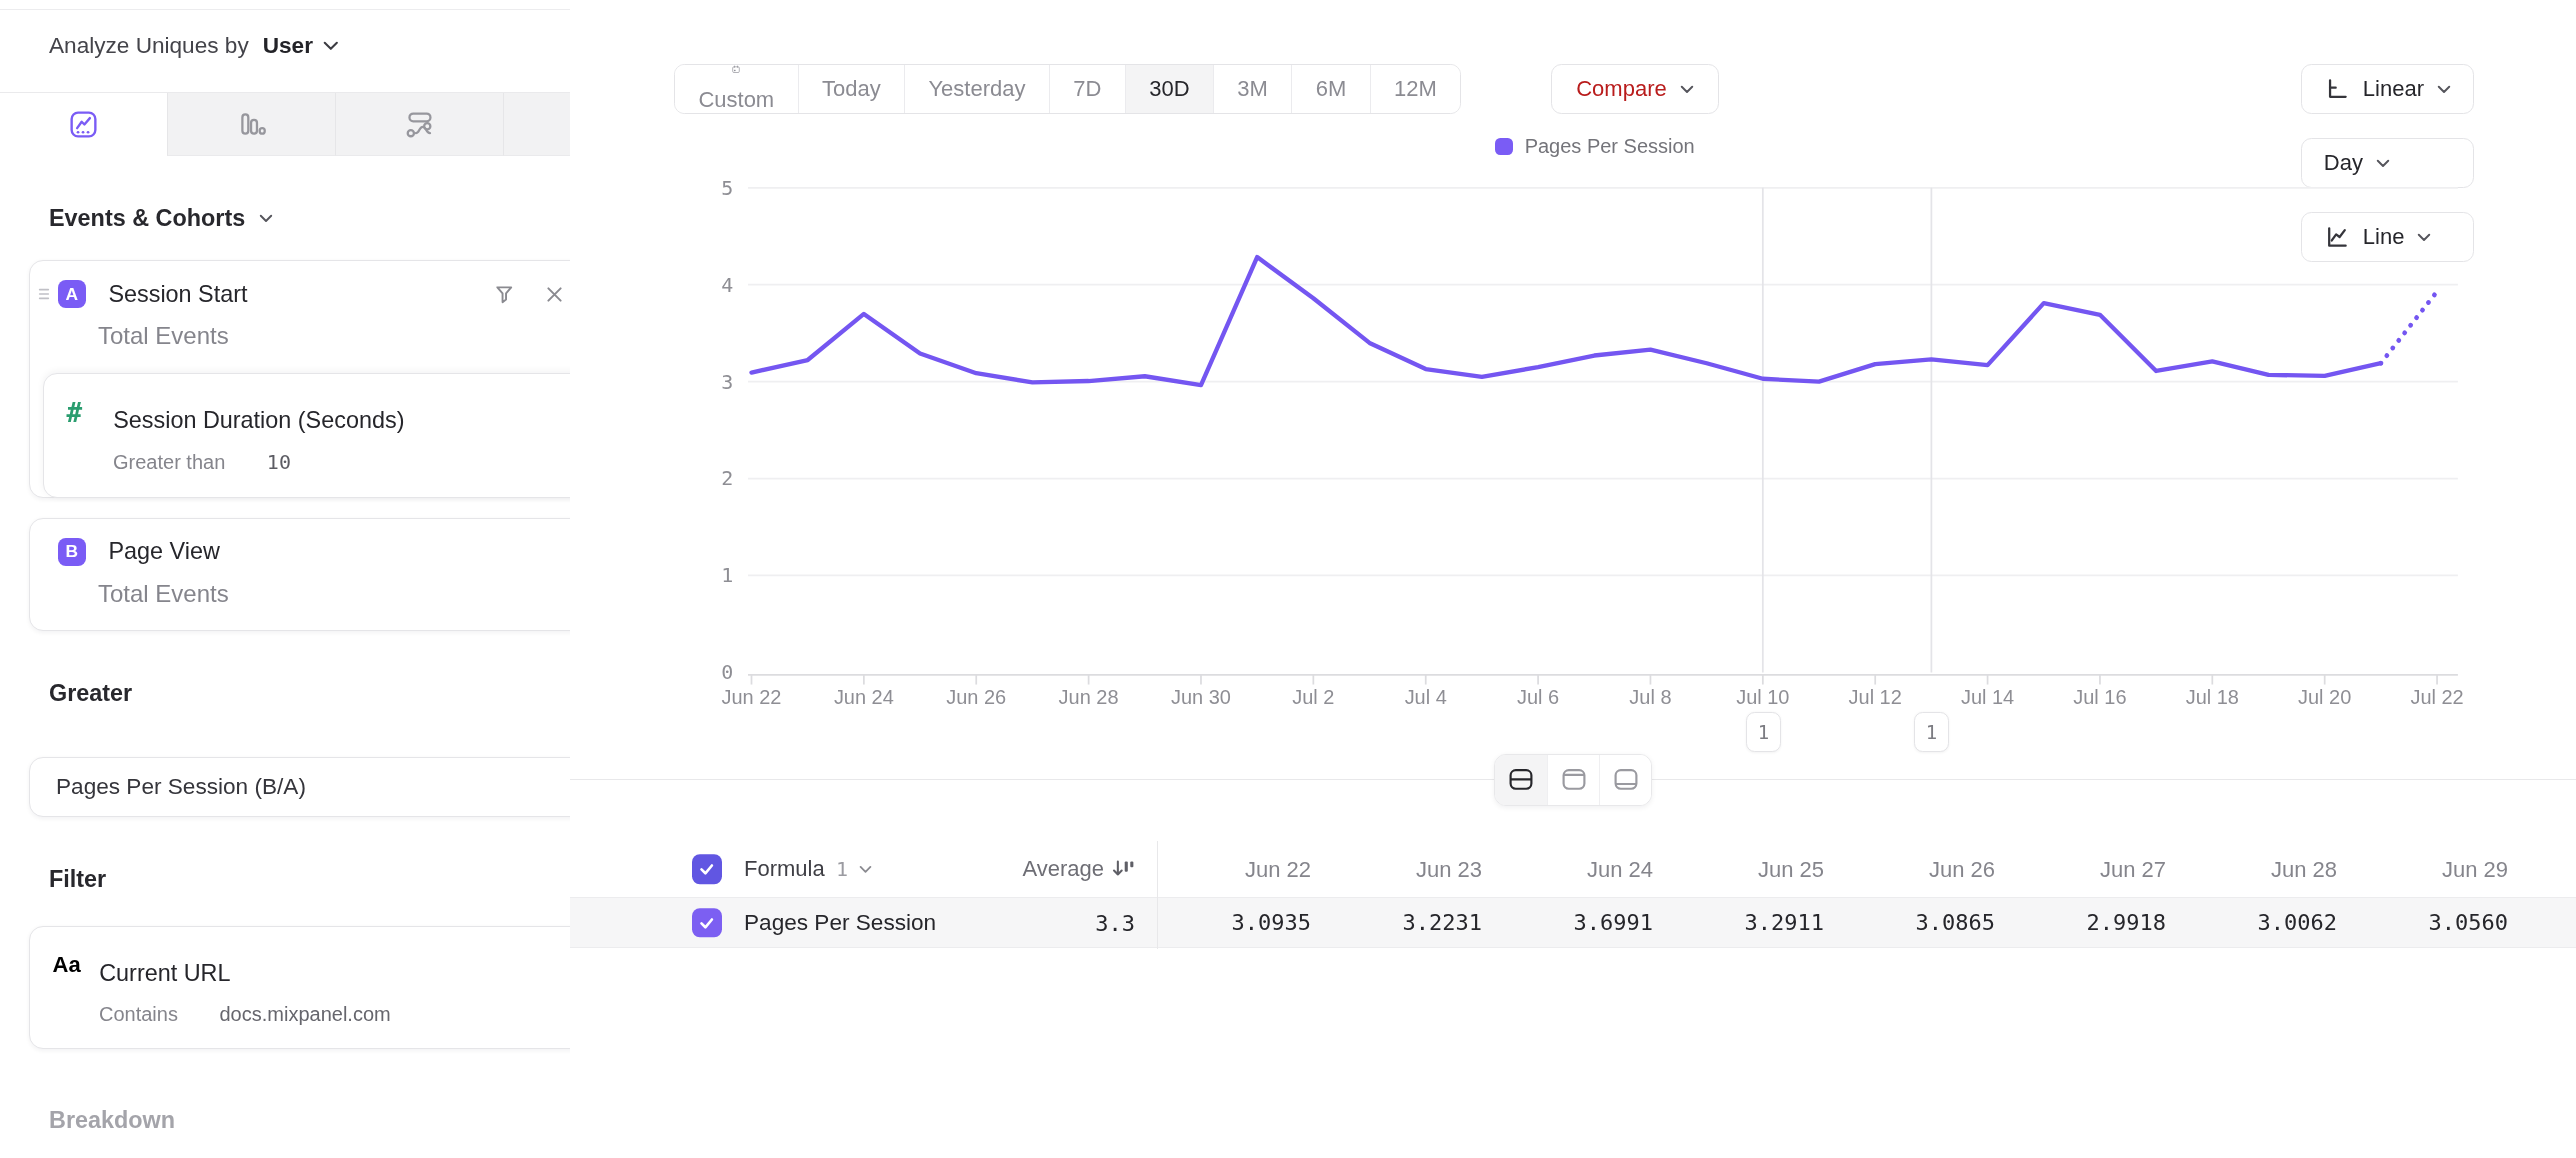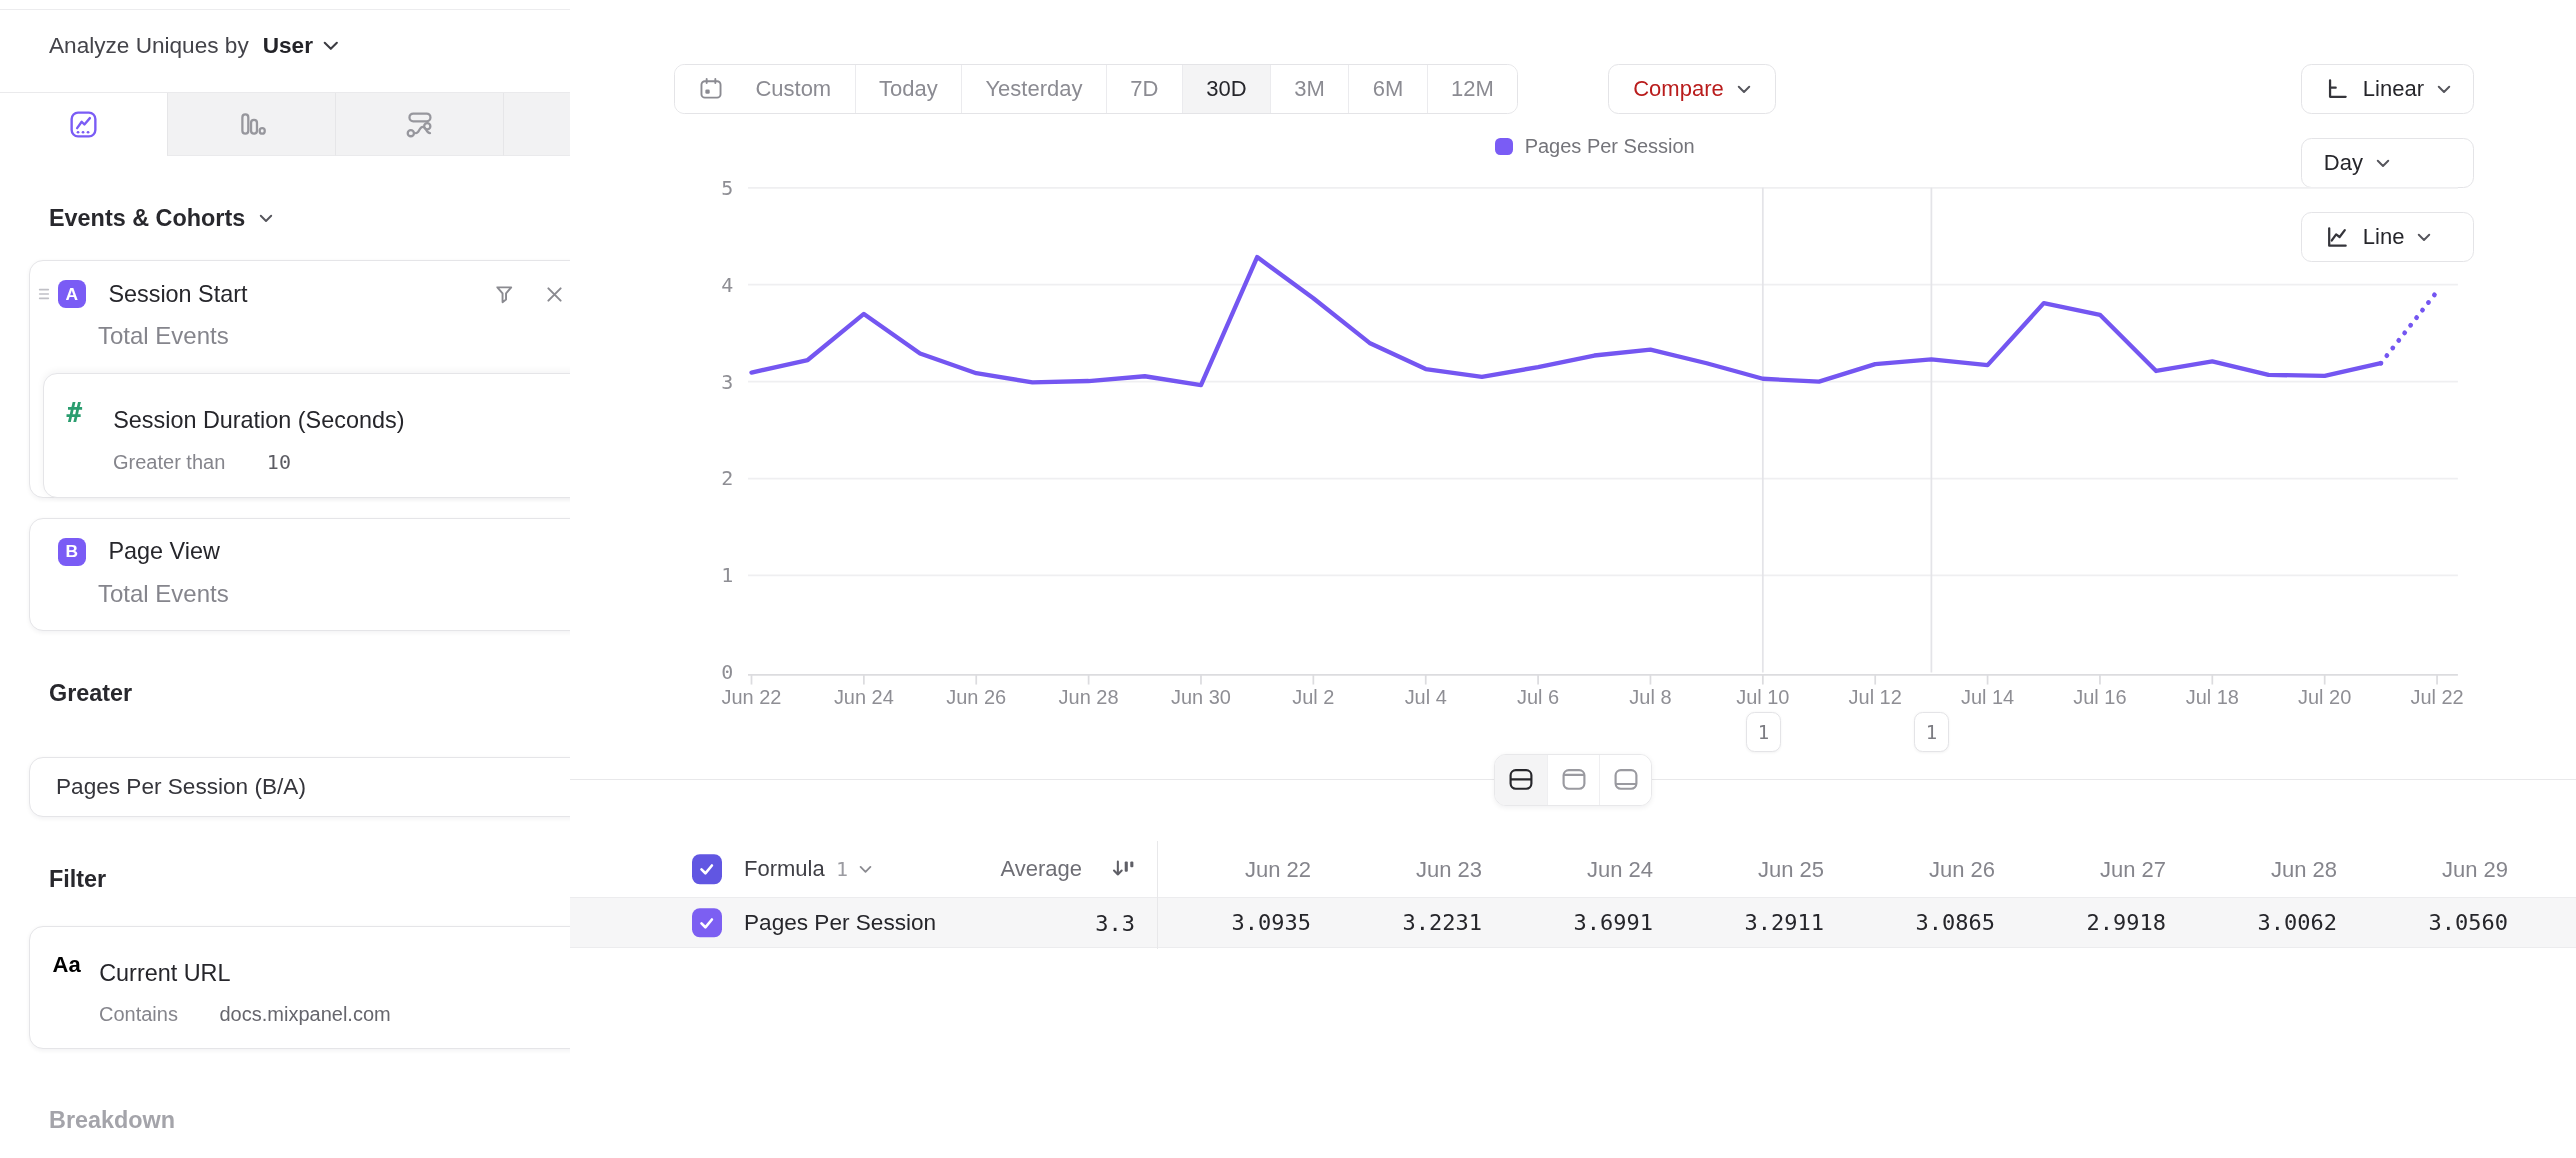--- a/index.html
+++ b/index.html
@@ -49,21 +49,21 @@
 
   
   .main{position:absolute;left:570px;top:0;width:2006px;height:1159px;background:#fff;}
   .toolbar-left{position:absolute;left:104px;top:64px;display:flex;align-items:center;}
   .range-group{display:flex;height:50px;border:0.9px solid #e4e4e7;border-radius:10.4px;overflow:hidden;
                background:#fff;box-sizing:border-box;}
   .range-btn{display:flex;align-items:center;justify-content:center;padding:0 23.4px;font-size:22px;
              color:#8b8b92;background:#fff;border:none;border-left:0.9px solid #ebebee;cursor:pointer;
              font-family:inherit;}
   .range-btn:first-child{border-left:none}
-  .range-btn.custom{gap:31px;}
+  .range-btn.custom{gap:13px;flex-direction:column;}
   .range-btn.active{background:#f4f4f5;color:#26262b;font-weight:500;}
   .compare-btn{margin-left:90px;height:50px;border:0.9px solid #e4e4e7;border-radius:10.4px;background:#fff;
                display:flex;align-items:center;gap:13px;padding:0 24px;font-size:22px;color:#b91c1c;
                font-weight:500;cursor:pointer;font-family:inherit;box-sizing:border-box;}
   .right-controls{position:absolute;right:102px;top:64px;display:flex;gap:24px;flex-direction:column;}
   .ctrl-btn{height:50px;border:0.9px solid #e4e4e7;border-radius:10.4px;background:#fff;display:flex;
             align-items:center;gap:13px;padding:0 22px;font-size:22px;color:#26262b;font-weight:500;
             cursor:pointer;font-family:inherit;box-sizing:border-box;}
   .legend{position:absolute;left:182px;width:1686px;top:135px;display:flex;justify-content:center;
           align-items:center;gap:12px;font-size:20px;color:#74747a;}
@@ -89,21 +89,21 @@
             box-sizing:border-box;}
   .t-row{position:absolute;left:0;top:898px;width:100%;height:50px;background:#f6f6f7;
          border-bottom:0.9px solid #ececee;box-sizing:border-box;}
   .checkbox{position:absolute;left:122px;top:50%;transform:translateY(-50%);width:29.5px;height:29.5px;
             border-radius:7.8px;display:flex;align-items:center;justify-content:center;cursor:pointer;}
   .checkbox.hdr{background:#6156e2;} .checkbox.rowcb{background:#7c5ff2;}
   .formula-label{position:absolute;left:174px;top:50%;transform:translateY(-50%);display:flex;
                  align-items:center;gap:11.3px;font-size:22px;font-weight:500;color:#3f3f45;cursor:pointer;}
   .formula-index{font-family:"DejaVu Sans Mono",monospace;font-size:20px;color:#9b9ba1;font-weight:400;}
   .avg-header{position:absolute;right:1441px;top:50%;transform:translateY(-50%);display:flex;
-              align-items:center;gap:29px;font-size:22px;color:#6e6e75;font-weight:500;}
+              align-items:center;gap:7px;font-size:22px;color:#6e6e75;font-weight:500;}
   .avg-value{position:absolute;right:1441px;top:50%;transform:translateY(-50%);
              font-family:"DejaVu Sans Mono",monospace;font-size:22px;color:#26262b;}
   .row-name{position:absolute;left:174px;top:50%;transform:translateY(-50%);font-size:22.6px;color:#26262b;}
   .t-vline{position:absolute;left:587px;top:841px;width:0.9px;height:108px;background:#e8e8ea;}
   #date-cols{position:absolute;left:570px;top:841px;display:flex;}
   .dcol{width:171px;text-align:right;}
   .dcol-h{height:57px;line-height:57px;font-size:22px;color:#85858c;}
   .dcol-v{height:50px;line-height:50px;font-family:"DejaVu Sans Mono",monospace;font-size:22px;color:#26262b;}
 </style>
 </head>

